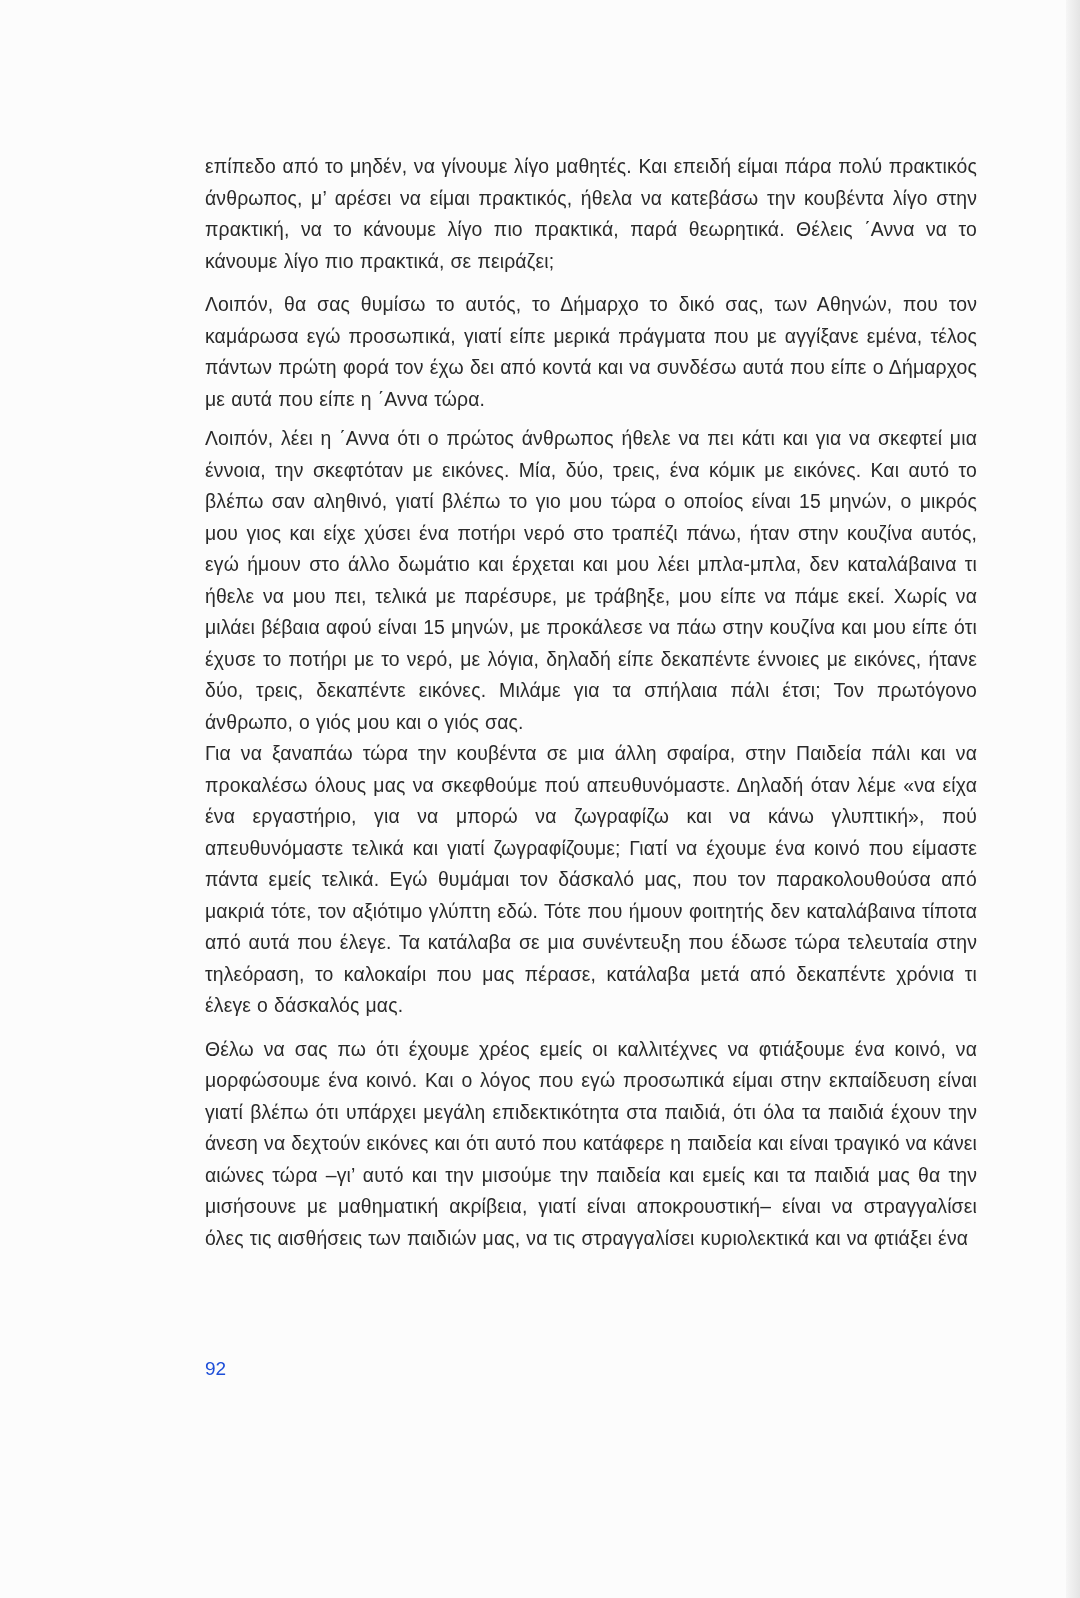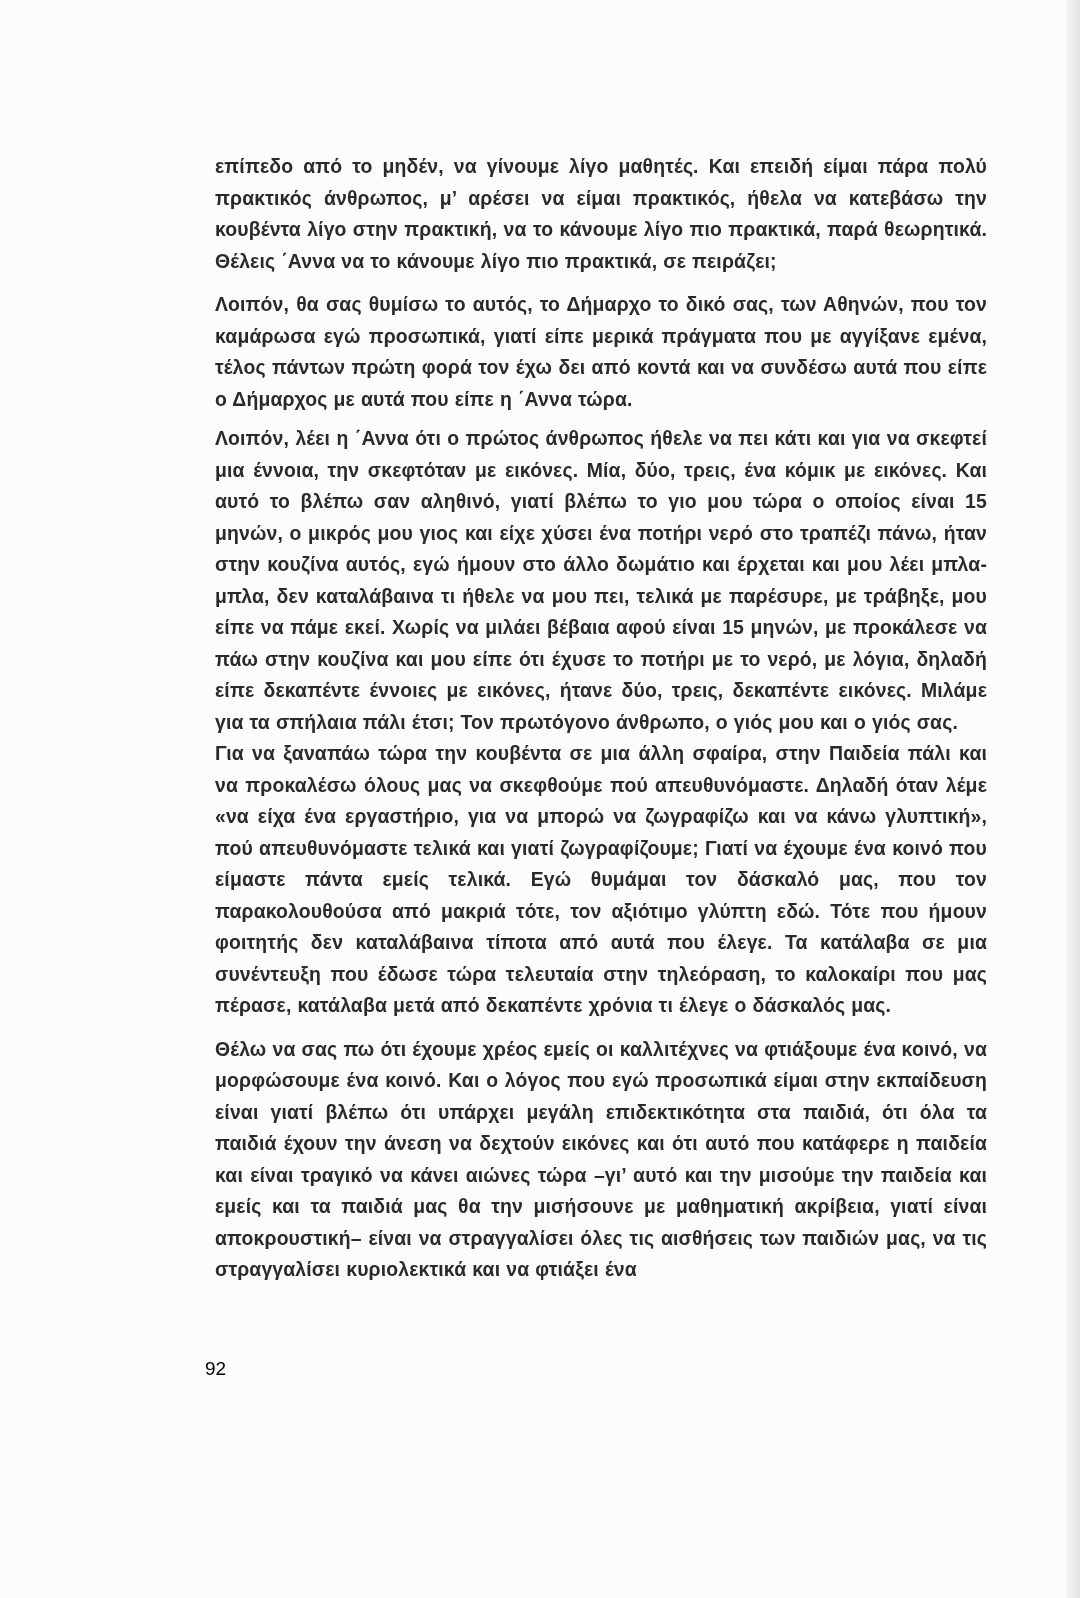--- a/index.html
+++ b/index.html
@@ -18,45 +18,44 @@
     .page-edge {
       position: absolute;
       top: 0;
       right: 0;
       width: 14px;
       height: 1598px;
       background: linear-gradient(to right, #f6f6f6, #e4e4e4);
     }
     .text-block {
       position: absolute;
-      left: 215px;
+      left: 205px;
       top: 151px;
       width: 772px;
-      font-weight: bold;
     }
     .para {
       margin: 0;
       font-size: 19.4px;
       line-height: 31.5px;
       text-align: justify;
       letter-spacing: 0.15px;
       word-spacing: 0.5px;
     }
     .para + .para {
       margin-top: 0;
     }
     .gap-sm { margin-top: 8px !important; }
     .gap-none { margin-top: 0 !important; }
     .gap-md { margin-top: 12px !important; }
     .page-number {
       position: absolute;
       left: 205px;
       top: 1358px;
       font-size: 19px;
-      color: #000000;
+      color: #1d4ed8;
     }
   </style>
 </head>
 <body>
 
 <div class="page-edge"></div>
 
 <div class="text-block">
   <p class="para">επίπεδο από το μηδέν, να γίνουμε λίγο μαθητές. Και επειδή είμαι πάρα πολύ πρακτικός άνθρωπος, μ’ αρέσει να είμαι πρακτικός, ήθελα να κατεβάσω την κουβέντα λίγο στην πρακτική, να το κάνουμε λίγο πιο πρακτικά, παρά θεωρητικά. Θέλεις ΄Αννα να το κάνουμε λίγο πιο πρακτικά, σε πειράζει;</p>
   <p class="para gap-md">Λοιπόν, θα σας θυμίσω το αυτός, το Δήμαρχο το δικό σας, των Αθηνών, που τον καμάρωσα εγώ προσωπικά, γιατί είπε μερικά πράγματα που με αγγίξανε εμένα, τέλος πάντων πρώτη φορά τον έχω δει από κοντά και να συνδέσω αυτά που είπε ο Δήμαρχος με αυτά που είπε η ΄Αννα τώρα.</p>

